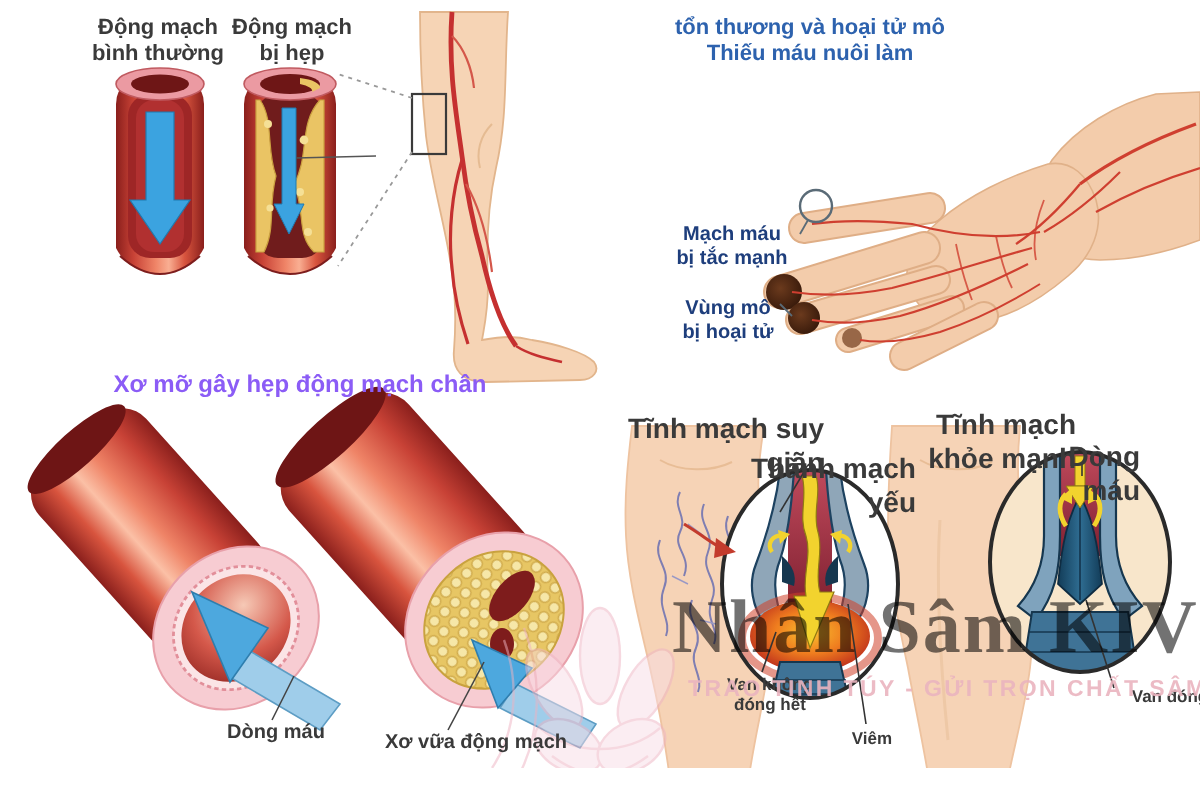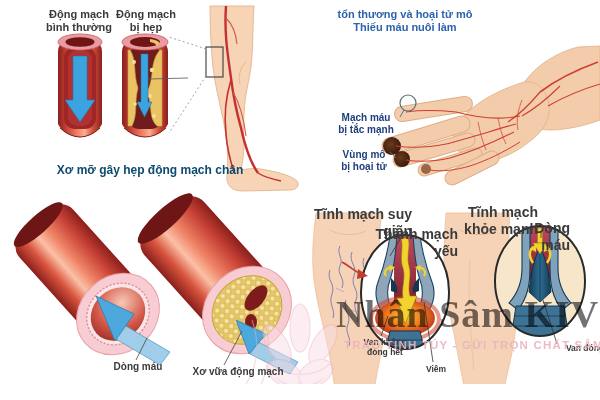--- a/index.html
+++ b/index.html
@@ -276,21 +276,21 @@
   </svg>
 
   <div class="lbl sz11" style="left:38px;top:8px;width:82px;">
     <span>Động mạch</span>
     <span>bình thường</span>
   </div>
   <div class="lbl sz11" style="left:108px;top:8px;width:76px;">
     <span>Động mạch</span>
     <span>bị hẹp</span>
   </div>
-  <div class="lbl sz12" style="left:40px;top:163px;width:220px;color:#0c4a6e;">Xơ mỡ gây hẹp động mạch chân</div>
+  <div class="lbl sz12" style="left:40px;top:185px;width:220px;color:#8b5cf6;">Xơ mỡ gây hẹp động mạch chân</div>
 
   <div class="lbl sz11 blue" style="left:320px;top:8px;width:170px;">
     <span>tổn thương và hoại tử mô</span>
     <span>Thiếu máu nuôi làm</span>
   </div>
   <div class="lbl sz10 navy" style="left:328px;top:112px;width:76px;text-align:center;">
     <span>Mạch máu</span>
     <span>bị tắc mạnh</span>
   </div>
   <div class="lbl sz10 navy" style="left:330px;top:149px;width:68px;">

